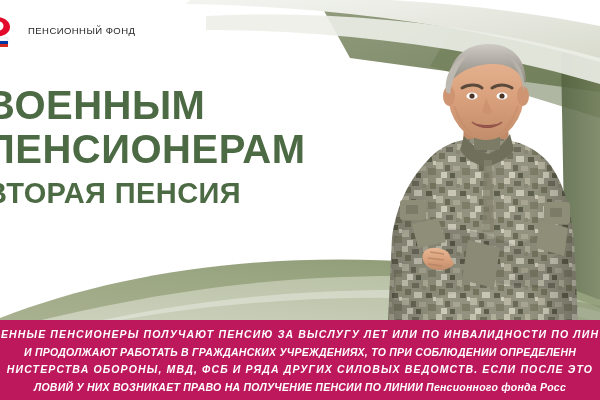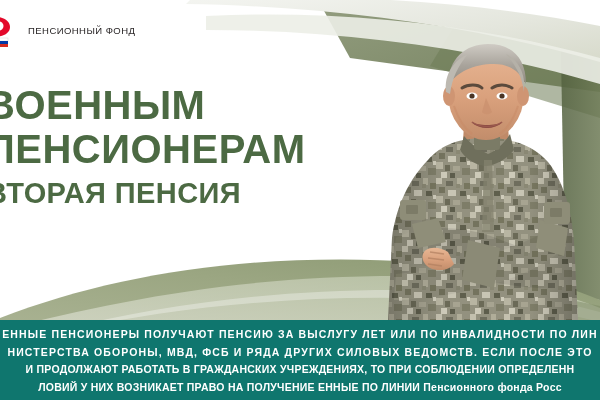--- a/index.html
+++ b/index.html
@@ -75,24 +75,25 @@
     color:#4c6a43;
     letter-spacing:0.4px;
     white-space:nowrap;
   }
 
   
   #bottom-bar {
     position:absolute;
     left:0; bottom:0;
     width:600px; height:80px;
-    background:#0f766e;
+    background:#be185d;
     z-index:8;
     overflow:hidden;
     padding-top:6px;
+    font-style:italic;
   }
   #bottom-bar .line {
     color:#ffffff;
     font-size:10.5px;
     line-height:17.5px;
     font-weight:700;
     white-space:nowrap;
     text-align:center;
     letter-spacing:0.2px;
   }
@@ -284,18 +285,18 @@
   </div>
 
   <div id="headline">
     <div class="hl">ВОЕННЫМ</div>
     <div class="hl hl2">ПЕНСИОНЕРАМ</div>
     <div class="sub">ВТОРАЯ ПЕНСИЯ</div>
   </div>
 
   <div id="bottom-bar">
     <div class="line l1">ЕННЫЕ ПЕНСИОНЕРЫ ПОЛУЧАЮТ ПЕНСИЮ ЗА ВЫСЛУГУ ЛЕТ ИЛИ ПО ИНВАЛИДНОСТИ ПО ЛИН</div>
+    <div class="line l3">И ПРОДОЛЖАЮТ РАБОТАТЬ В ГРАЖДАНСКИХ УЧРЕЖДЕНИЯХ, ТО ПРИ СОБЛЮДЕНИИ ОПРЕДЕЛЕНН</div>
     <div class="line l2">НИСТЕРСТВА ОБОРОНЫ, МВД, ФСБ И РЯДА ДРУГИХ СИЛОВЫХ ВЕДОМСТВ. ЕСЛИ ПОСЛЕ ЭТО</div>
-    <div class="line l3">И ПРОДОЛЖАЮТ РАБОТАТЬ В ГРАЖДАНСКИХ УЧРЕЖДЕНИЯХ, ТО ПРИ СОБЛЮДЕНИИ ОПРЕДЕЛЕНН</div>
-    <div class="line l4">ЛОВИЙ У НИХ ВОЗНИКАЕТ ПРАВО НА ПОЛУЧЕНИЕ ЕННЫЕ ПО ЛИНИИ Пенсионного фонда Росс</div>
+    <div class="line l4">ЛОВИЙ У НИХ ВОЗНИКАЕТ ПРАВО НА ПОЛУЧЕНИЕ ПЕНСИИ ПО ЛИНИИ Пенсионного фонда Росс</div>
   </div>
 
 </div>
 
 </body></html>

